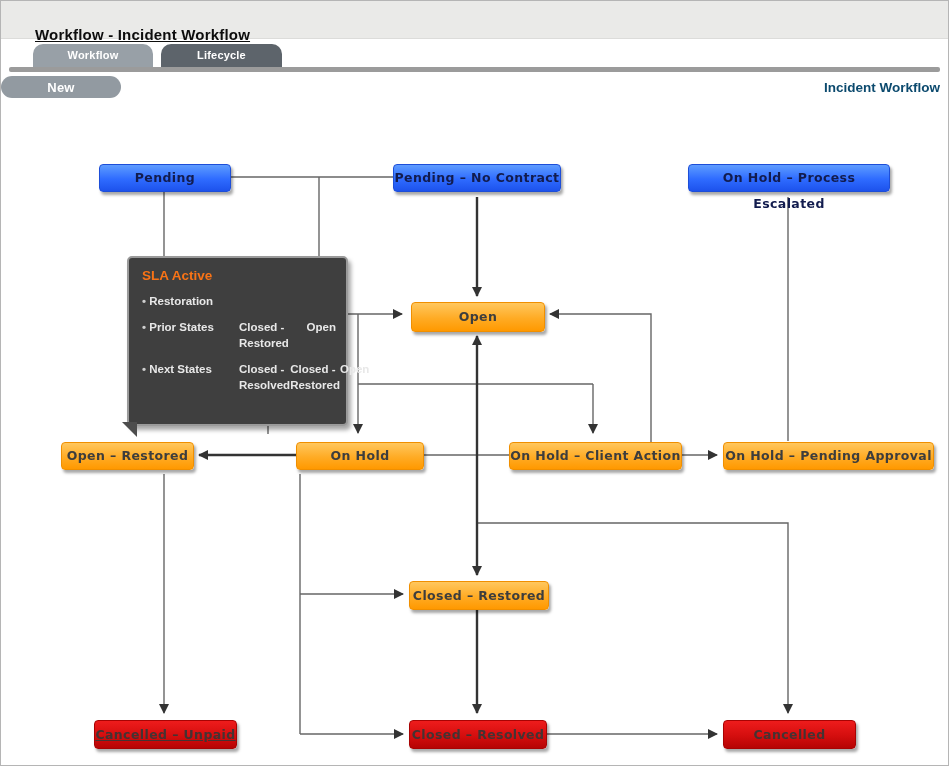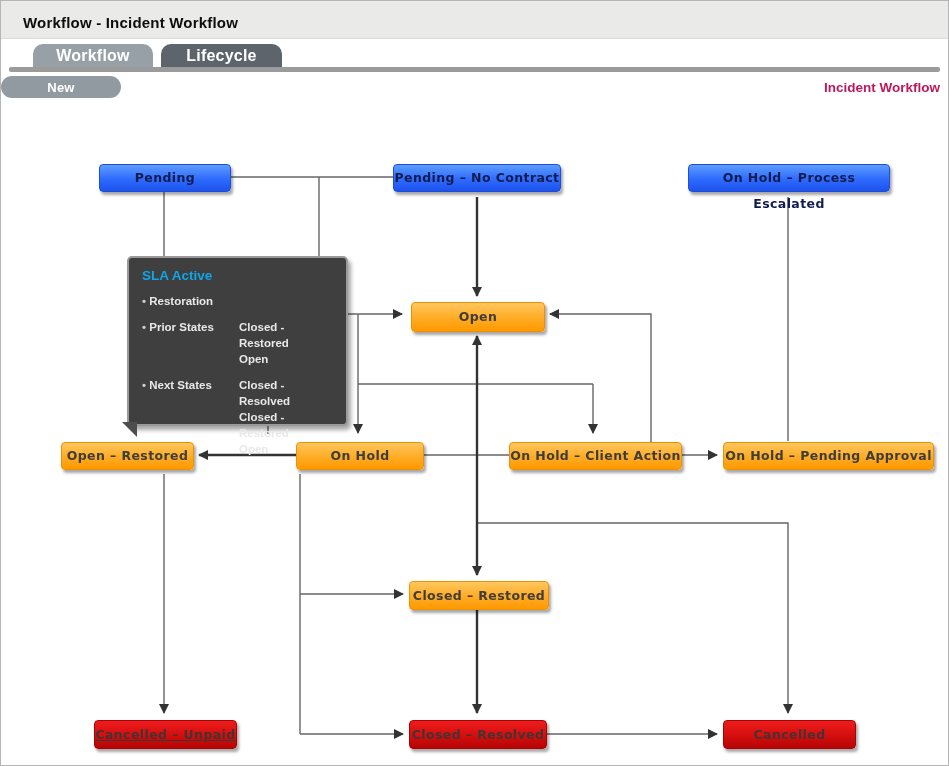--- a/index.html
+++ b/index.html
@@ -7,44 +7,45 @@
     position:relative;width:947px;height:764px;
     border:1px solid #b5b5b5;background:#ffffff;overflow:hidden;
     font-family:"Liberation Sans",sans-serif;
   }
   
   .titlebar{
     position:absolute;left:0;top:0;width:100%;height:37px;
     background:#eaeae8;border-bottom:1px solid #dcdcda;z-index:6;
   }
   .titlebar h1{
-    margin:4px;padding:9px 0 0 18px;font-size:15px;font-weight:bold;color:#0d0d0d;
+    margin:16px;padding:9px 0 0 18px;font-size:15px;font-weight:bold;color:#0d0d0d;
     letter-spacing:0.2px;
+    text-decoration:underline;
   }
   .tabrow{position:absolute;left:0;top:38px;width:100%;height:28px;z-index:6;}
   .tab{
     position:absolute;top:5px;height:23px;line-height:23px;text-align:center;
-    color:#ffffff;font-size:16px;font-weight:bold;border-radius:10px 10px 0 0;
+    color:#ffffff;font-size:11px;font-weight:bold;border-radius:10px 10px 0 0;
     cursor:default;letter-spacing:0.2px;
   }
   .tab-workflow{left:32px;width:120px;background:#98a0a7;}
   .tab-lifecycle{left:160px;width:121px;background:#5d646b;}
   .graybar{
     position:absolute;left:8px;top:66px;width:931px;height:5px;
     background:#9b9b9b;border-radius:2px;z-index:5;
   }
   .new-btn{
     position:absolute;left:0;top:75px;width:120px;height:22px;z-index:6;
     background:#929aa1;border:none;border-radius:11px;
     color:#ffffff;font-size:13px;font-weight:bold;
     font-family:"Liberation Sans",sans-serif;letter-spacing:0.2px;cursor:pointer;
   }
   .context-label{
     position:absolute;right:8px;top:79px;z-index:6;
-    font-size:13.5px;font-weight:bold;color:#be185d;
+    font-size:13.5px;font-weight:bold;color:#0c4a6e;
   }
   
   .connectors{position:absolute;left:0;top:0;z-index:1;}
   .node{
     position:absolute;z-index:2;text-align:center;
     font-family:"DejaVu Sans",sans-serif;font-weight:bold;font-size:12.5px;
     letter-spacing:0.4px;border-radius:4px;
     box-shadow:2px 3px 3px rgba(0,0,0,0.35);cursor:pointer;
   }
   .node-start{
@@ -59,25 +60,25 @@
     background:linear-gradient(180deg,#ee1c1c 0%,#d40e0e 55%,#b60404 100%);
     color:#433;border:1px solid #a80303;
   }
   
   .tooltip{
     position:absolute;left:126px;top:255px;width:221px;height:170px;z-index:3;
     background:#3f3f3f;border:2px solid #9a9a9a;border-radius:5px;
     box-shadow:3px 4px 4px rgba(0,0,0,0.35);
     box-sizing:border-box;padding:10px 10px 8px 13px;
   }
-  .tooltip-title{font-size:13.5px;font-weight:bold;color:#0ea5e9;margin:0 0 10px 0;}
+  .tooltip-title{font-size:13.5px;font-weight:bold;color:#f97316;margin:0 0 10px 0;}
   .tt-row{display:flex;margin-bottom:10px;font-size:11.5px;color:#e8e8e8;line-height:16px;font-weight:bold;}
   .tt-label{flex:0 0 97px;}
   .tt-label::before{content:"\2022\00a0";color:#cfcfcf;}
-  .tt-values{display:flex;flex-direction:column;}
+  .tt-values{display:flex;flex-direction:row;}
   .tooltip-tail{
     position:absolute;left:-7px;bottom:-13px;width:0;height:0;
     border-top:15px solid #4d4d4d;border-left:15px solid transparent;
   }
 </style>
 </head>
 <body>
 
 <div class="app">
 

